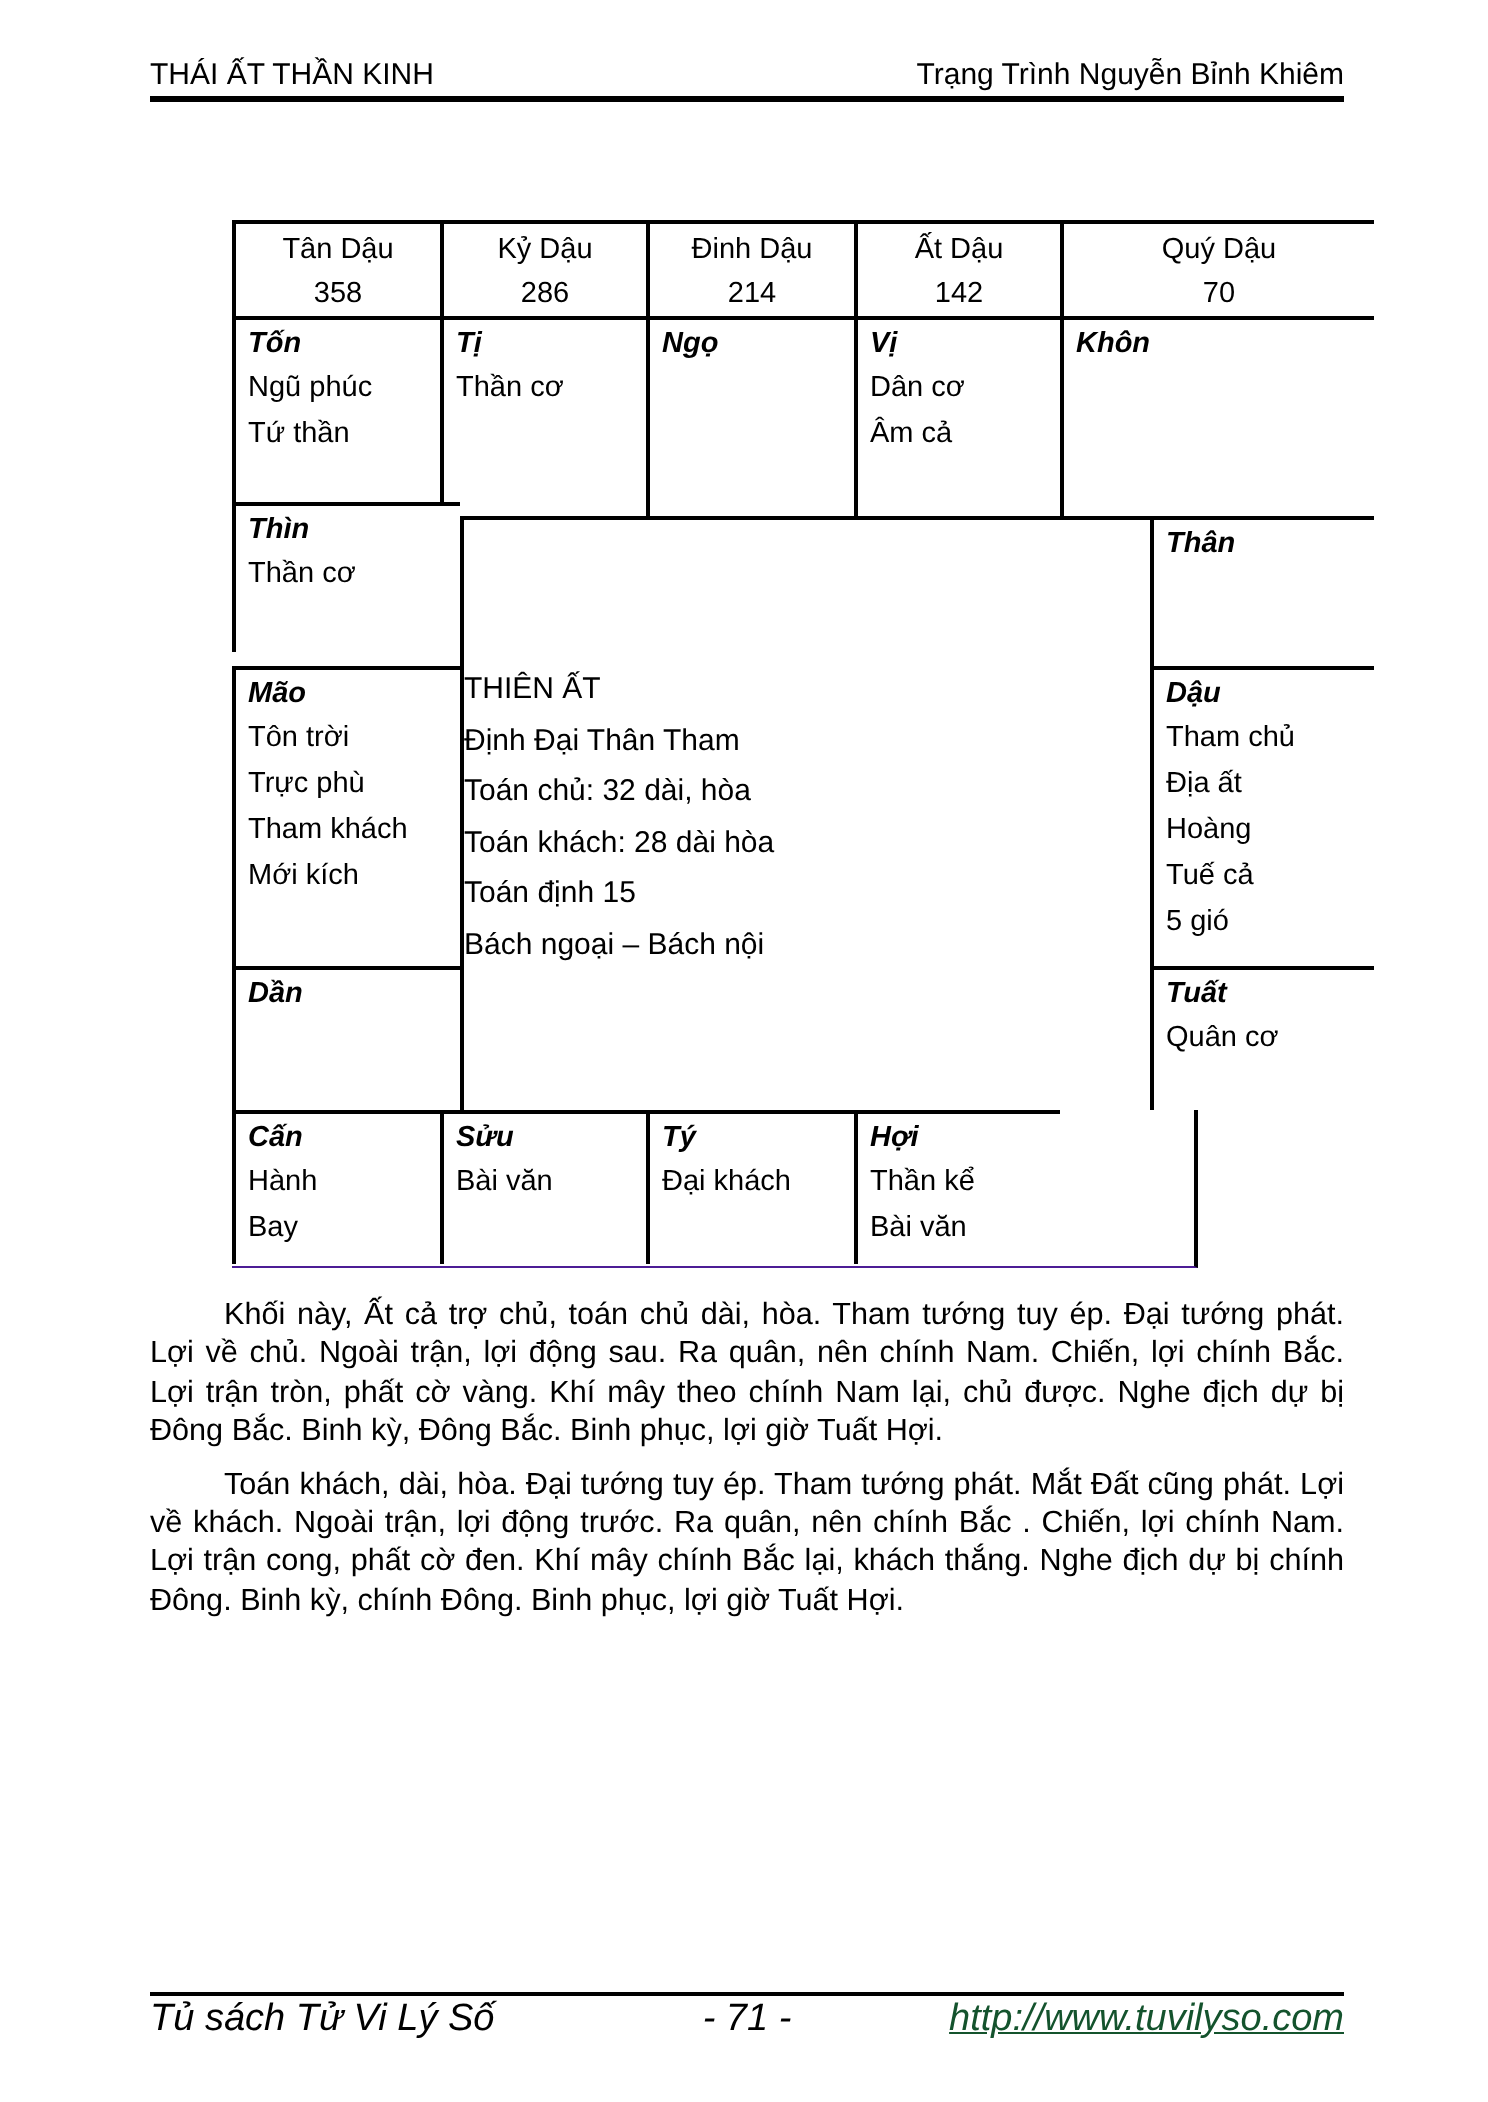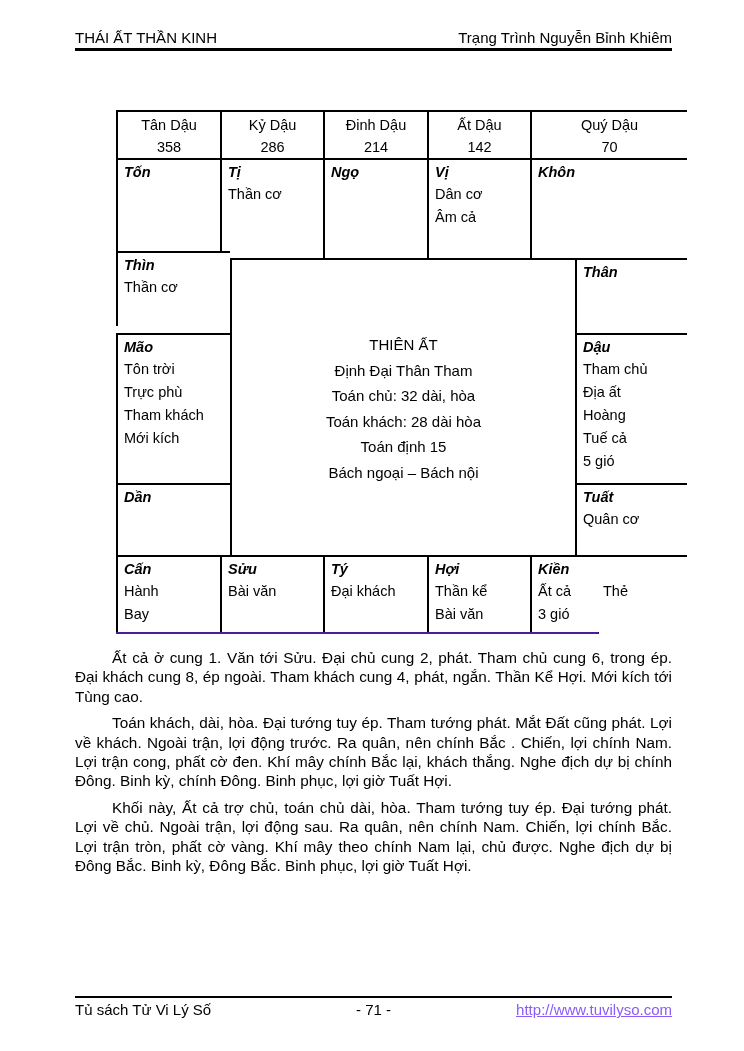--- a/index.html
+++ b/index.html
@@ -5,38 +5,38 @@
   html,body{margin:0;padding:0;background:#fff;}
   .page{
     position:relative;width:744px;height:1051px;background:#ffffff;
     font-family:"Liberation Sans","DejaVu Sans",sans-serif;color:#000;
     overflow:hidden;
   }
   
   .hdr{position:absolute;left:75px;top:30px;width:597px;display:flex;justify-content:space-between;font-size:15px;line-height:16px;}
   .hdr-rule{position:absolute;left:75px;top:48px;width:597px;height:3px;background:#000;}
   .ftr-rule{position:absolute;left:75px;top:996px;width:597px;height:2px;background:#000;}
-  .ftr{position:absolute;left:75px;top:1002px;width:597px;display:grid;grid-template-columns:1fr auto 1fr;font-size:15px;line-height:16px;}
+  .ftr{position:absolute;left:75px;top:1002px;width:597px;display:grid;grid-template-columns:1fr auto 1fr;font-size:19px;line-height:16px;font-style:italic;}
   .ftr .c{justify-self:center;}
   .ftr .r{justify-self:end;}
-  .ftr a{color:#8b5cf6;text-decoration:underline;}
+  .ftr a{color:#14532d;text-decoration:underline;}
   
   .chart{
     position:absolute;left:116px;top:110px;width:483px;height:524px;
-    border-right:2px solid #000;border-bottom:6px solid #4c1d95;box-sizing:border-box;
+    border-right:2px solid #000;border-bottom:1px solid #4c1d95;box-sizing:border-box;
     font-size:14.5px;
   }
   .cell{position:absolute;box-sizing:border-box;border-left:2px solid #000;border-top:2px solid #000;background:#fff;overflow:hidden;}
   .cell .tt{font-weight:bold;line-height:20px;padding:2px 0 1px 6px;white-space:pre;font-style:italic;}
   .cell .lines{padding-left:6px;}
   .cell-line{line-height:23px;white-space:pre;}
   .head{text-align:center;}
   .head .hname{line-height:22px;padding-top:2px;}
   .head .hnum{line-height:22px;}
-  .center-cell{text-align:center;}
+  .center-cell{}
   .center-cell .lines{padding:72px 0 0 0;}
   .center-cell .cell-line{line-height:25.5px;white-space:normal;font-size:15px;}
   
   .body-text{position:absolute;left:75px;top:648px;width:597px;font-size:15.3px;}
   .body-text p.para{margin:0 0 7px 0;text-align:justify;text-indent:37px;line-height:19.4px;}
 </style>
 </head>
 <body>
 
 <div class="page">
@@ -65,20 +65,24 @@
       <div class="hname">Ất  Dậu</div>
       <div class="hnum">142</div>
     </div>
     <div class="cell head" style="left:414px;top:0;width:157px;height:48px">
       <div class="hname">Quý Dậu</div>
       <div class="hnum">70</div>
     </div>
 
     <div class="cell" style="left:0;top:48px;width:104px;height:100px">
       <div class="tt">Tốn</div>
+      <div class="lines">
+          <div class="cell-line">Ngũ phúc</div>
+          <div class="cell-line">Tứ thần</div>
+        </div>
     </div>
     <div class="cell" style="left:104px;top:48px;width:103px;height:100px">
       <div class="tt">Tị</div>
       <div class="lines">
           <div class="cell-line">Thần cơ</div>
         </div>
     </div>
     <div class="cell" style="left:207px;top:48px;width:104px;height:100px">
       <div class="tt">Ngọ</div>
     </div>
@@ -165,34 +169,26 @@
           <div class="cell-line">Đại khách</div>
         </div>
     </div>
     <div class="cell" style="left:311px;top:445px;width:103px;height:77px">
       <div class="tt">Hợi</div>
       <div class="lines">
           <div class="cell-line">Thần kể</div>
           <div class="cell-line">Bài văn</div>
         </div>
     </div>
-    <div class="cell" style="left:414px;top:445px;width:157px;height:77px">
-      <div class="tt">Kiền</div>
-      <div class="lines">
-          <div class="cell-line">Ất cả        Thẻ</div>
-          <div class="cell-line">3 gió</div>
-        </div>
-    </div>
 
   </div>
 
   <div class="body-text">
-      <p class="para">Ất cả ở cung 1. Văn tới Sửu. Đại chủ cung 2, phát. Tham chủ cung 6, trong ép. Đại khách cung 8, ép ngoài. Tham khách cung 4, phát, ngắn. Thần Kể Hợi. Mới kích tới Tùng cao.</p>
+      <p class="para">Khối này, Ất cả trợ chủ, toán chủ dài, hòa. Tham tướng tuy ép. Đại tướng phát. Lợi về chủ. Ngoài trận, lợi động sau. Ra quân, nên chính Nam. Chiến, lợi chính Bắc. Lợi trận tròn, phất cờ vàng. Khí mây theo chính Nam lại, chủ được. Nghe địch dự bị Đông Bắc. Binh kỳ, Đông Bắc. Binh phục, lợi giờ Tuất Hợi.</p>
       <p class="para">Toán khách, dài, hòa. Đại tướng tuy ép. Tham tướng phát. Mắt Đất cũng phát. Lợi về khách. Ngoài trận, lợi động trước. Ra quân, nên chính Bắc . Chiến, lợi chính Nam. Lợi trận cong, phất cờ đen. Khí mây chính Bắc lại, khách thắng. Nghe địch dự bị chính Đông. Binh kỳ, chính Đông. Binh phục, lợi giờ Tuất Hợi.</p>
-      <p class="para">Khối này, Ất cả trợ chủ, toán chủ dài, hòa. Tham tướng tuy ép. Đại tướng phát. Lợi về chủ. Ngoài trận, lợi động sau. Ra quân, nên chính Nam. Chiến, lợi chính Bắc. Lợi trận tròn, phất cờ vàng. Khí mây theo chính Nam lại, chủ được. Nghe địch dự bị Đông Bắc. Binh kỳ, Đông Bắc. Binh phục, lợi giờ Tuất Hợi.</p>
     </div>
 
   <div class="ftr-rule"></div>
   <div class="ftr">
     <span>Tủ sách Tử Vi Lý Số</span>
     <span class="c">- 71 -</span>
     <a class="r" href="#">http://www.tuvilyso.com</a>
   </div>
 
 </div>

